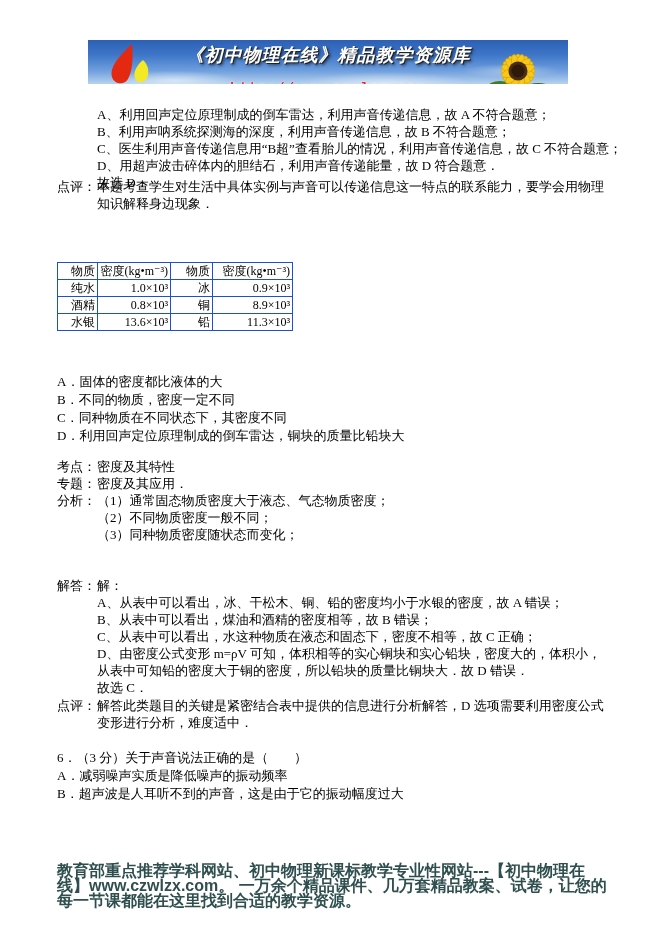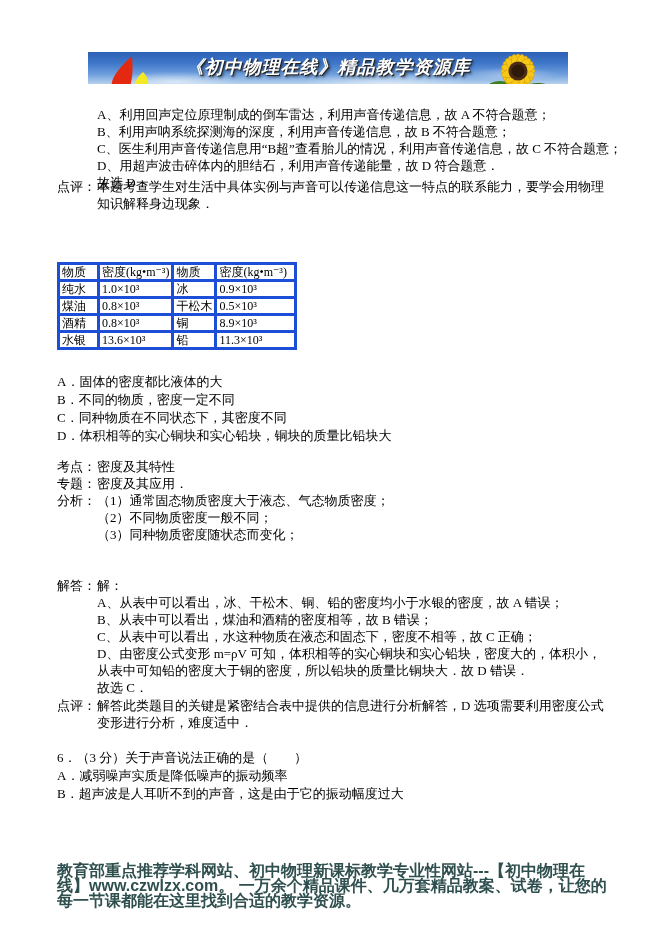--- a/index.html
+++ b/index.html
@@ -5,21 +5,21 @@
   * { margin:0; padding:0; box-sizing:border-box; }
   html,body { background:#ffffff; }
   .page {
     position:relative; width:661px; height:936px; background:#ffffff; overflow:hidden;
     font-family:"Liberation Serif","DejaVu Serif",serif;
     font-size:13px; color:#000; 
   }
 
   
   .banner {
-    position:absolute; left:88px; top:52px; width:480px; height:32px; overflow:hidden;
+    position:absolute; left:88px; top:40px; width:480px; height:44px; overflow:hidden;
     background:
       radial-gradient(ellipse 90px 14px at 18% 92%, rgba(255,255,255,.55), rgba(255,255,255,0) 70%),
       radial-gradient(ellipse 120px 16px at 62% 98%, rgba(255,255,255,.5), rgba(255,255,255,0) 70%),
       radial-gradient(ellipse 70px 10px at 88% 70%, rgba(255,255,255,.35), rgba(255,255,255,0) 70%),
       linear-gradient(180deg,#2c60b6 0%, #3f77c9 35%, #6f9fdd 70%, #b7d2ee 100%);
   }
   .banner-center { position:absolute; left:0; right:0; top:3px; text-align:center; }
   .banner-title {
     font-size:18px; font-weight:bold; color:#ffffff; letter-spacing:1px; white-space:nowrap;
     text-shadow:1px 1px 0 #222, 2px 2px 3px rgba(0,0,0,.65);
@@ -37,21 +37,21 @@
   .blk { position:absolute; left:57px; width:547px; line-height:17px; }
   .blk.indent { left:97px; width:507px; }
   .labelled { padding-left:40px; }
   .labelled .lbl { position:absolute; left:0; top:0; }
   .line { white-space:nowrap; }
 
   
   .table-blk { position:absolute; left:57px; top:262px; }
   table.density { border-collapse:collapse; background:#fff; }
   table.density th, table.density td {
-    border:3px solid #1d4ed8; font-weight:normal; text-align:left;
+    border:1px solid #1d4ed8; font-weight:normal; text-align:right;
     padding:0 2px; height:17px; font-size:12px; line-height:14px; white-space:nowrap;
   }
   .c1 { width:40px; } .c2 { width:73px; } .c3 { width:42px; } .c4 { width:80px; }
 
   .opts .line { line-height:18px; }
 
   
   .footer {
     position:absolute; left:57px; top:863px; width:557px;
     font-size:16px; line-height:15px; font-weight:bold; color:#2f4f4f;
@@ -119,46 +119,40 @@
         <th class="c3">物质</th>
         <th class="c4">密度(kg•m⁻³)</th>
       </tr>
       <tr>
         <td>纯水</td>
         <td>1.0×10³</td>
         <td>冰</td>
         <td>0.9×10³</td>
       </tr>
       <tr>
-        <td>煤油</td>
-        <td>0.8×10³</td>
-        <td>干松木</td>
-        <td>0.5×10³</td>
-      </tr>
-      <tr>
         <td>酒精</td>
         <td>0.8×10³</td>
         <td>铜</td>
         <td>8.9×10³</td>
       </tr>
       <tr>
         <td>水银</td>
         <td>13.6×10³</td>
         <td>铅</td>
         <td>11.3×10³</td>
       </tr>
     </tbody>
       </table>
   </div>
 
   <div class="blk opts" style="top:373px">
     <div class="line">A．固体的密度都比液体的大</div>
     <div class="line">B．不同的物质，密度一定不同</div>
     <div class="line">C．同种物质在不同状态下，其密度不同</div>
-    <div class="line">D．体积相等的实心铜块和实心铅块，铜块的质量比铅块大</div>
+    <div class="line">D．利用回声定位原理制成的倒车雷达，铜块的质量比铅块大</div>
   </div>
 
   <div class="blk labelled" style="top:458px">
     <span class="lbl">考点：</span>
     <span>密度及其特性</span>
   </div>
   <div class="blk labelled" style="top:475px">
     <span class="lbl">专题：</span>
     <span>密度及其应用．</span>
   </div>

